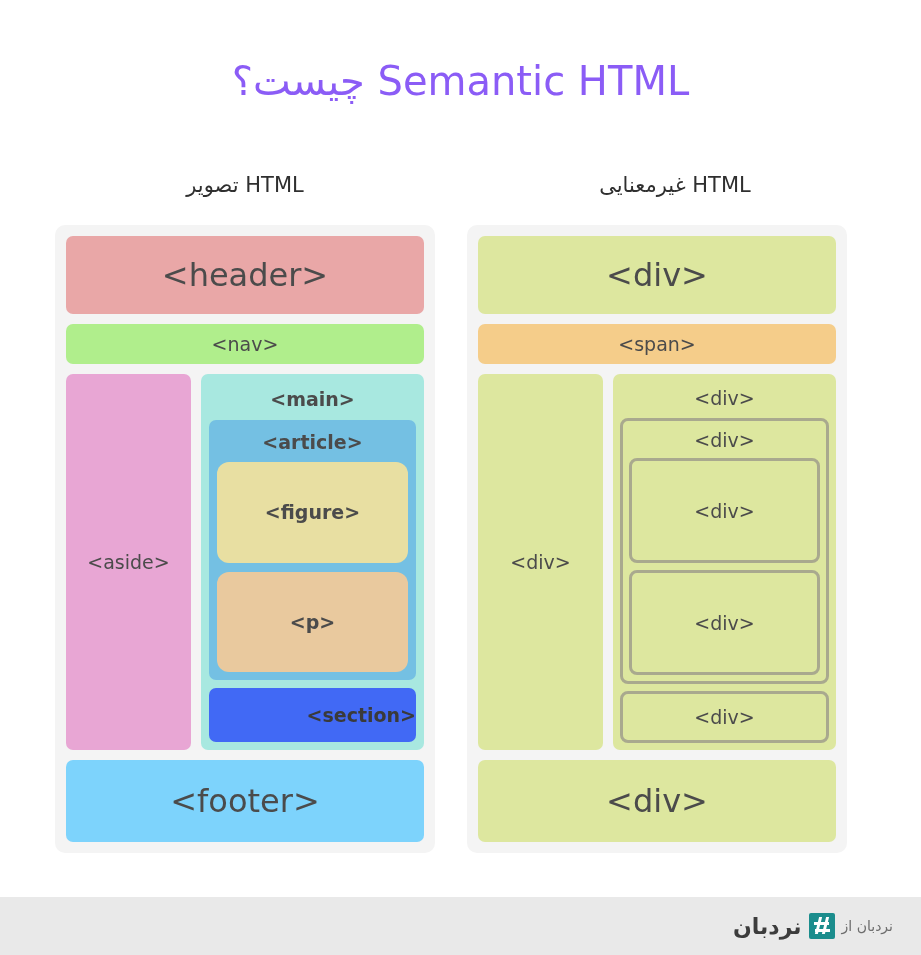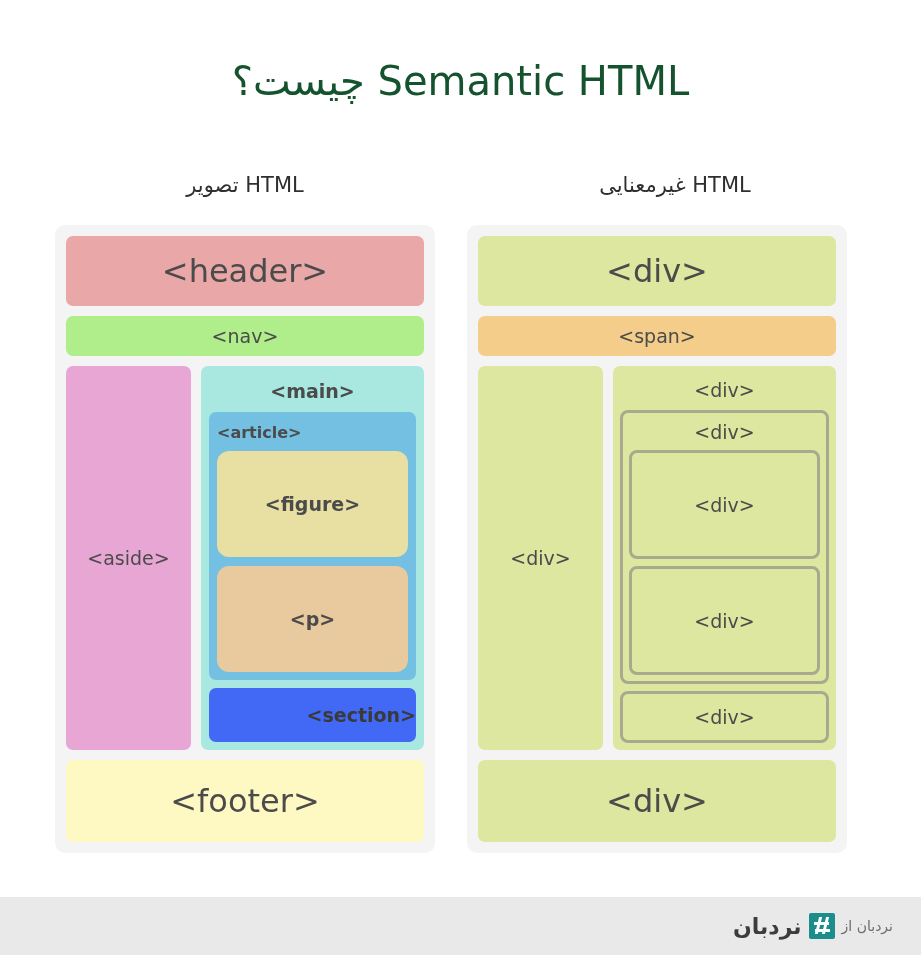--- a/index.html
+++ b/index.html
@@ -68,21 +68,21 @@
     justify-content: center;
     color: #4b4b4b;
     font-size: 19px;
     direction: ltr;
     text-align: center;
     position: relative;
   }
   .blk-label { pointer-events: none; }
 
   
-  .row-header { height: 70px; font-size: 32px; }
+  .row-header { height: 78px; font-size: 32px; }
   .row-nav    { height: 40px; }
   .row-footer { height: 82px; font-size: 32px; }
 
   .mid {
     flex: 1 1 auto;
     display: flex;
     flex-direction: row-reverse;
     gap: 10px;
     min-height: 0;
   }
@@ -94,21 +94,21 @@
                 padding-top: 6px; padding-bottom: 2px; direction: ltr; }
   .article {
     flex: 1 1 auto;
     border-radius: 7px;
     padding: 8px;
     display: flex;
     flex-direction: column;
     gap: 9px;
     min-height: 0;
   }
-  .article-title { font-size: 16px; color: #4b4b4b; text-align: left;
+  .article-title { font-size: 19px; color: #4b4b4b; text-align: center;
                    padding-top: 3px; direction: ltr; }
   .art-child { flex: 1 1 50%; border-radius: 12px; display:flex;
                align-items:center; justify-content:center;
                font-size:19px; color:#4b4b4b; direction: ltr; }
   .section-blk { height: 54px; border-radius: 7px; display:flex;
                  align-items:center; justify-content:flex-end;
                  font-size:19px; color:#3a3a3a; direction: ltr; }
 
   
   .ns-left-col { width: 125px; border-radius: 7px; }
@@ -188,21 +188,21 @@
                     transform: skewX(-14deg); }
   .brand-logo .h1 { width: 15px; height: 3px; left: 5px;  top: 9px; }
   .brand-logo .h2 { width: 15px; height: 3px; left: 6px;  top: 16px; }
   .brand-name { font-size: 22px; color: #3c3c3c; font-weight: bold; }
 </style>
 </head>
 <body>
 
 <div class="page">
 
-  <div class="title" style="color: #14532d;">Semantic HTML چیست؟</div>
+  <div class="title" style="color: #8b5cf6;">Semantic HTML چیست؟</div>
 
   <div class="col-head left">HTML تصویر</div>
   <div class="col-head right">HTML غیرمعنایی</div>
 
   <div class="panel left" style="background: rgb(244, 244, 244);">
 
     <div class="blk row-header" id="b-header" style="background: rgb(233, 167, 167);">
       <span class="blk-label">&lt;header&gt;</span>
     </div>
 
@@ -230,21 +230,21 @@
             <span class="blk-label">&lt;p&gt;</span>
           </div>
         </div>
 
         <div class="section-blk" id="b-section" style="background: rgb(65, 105, 245);">
           <span class="blk-label">&lt;section&gt;</span>
         </div>
       </div>
     </div>
 
-    <div class="blk row-footer" id="b-footer" style="background: #fef9c3; align-items: center;">
+    <div class="blk row-footer" id="b-footer" style="background: #7dd3fc; align-items: center;">
       <span class="blk-label">&lt;footer&gt;</span>
     </div>
   </div>
 
   <div class="panel right" style="background: rgb(244, 244, 244);">
 
     <div class="blk row-header" id="n-top" style="background: rgb(221, 231, 159);">
       <span class="blk-label">&lt;div&gt;</span>
     </div>
 

